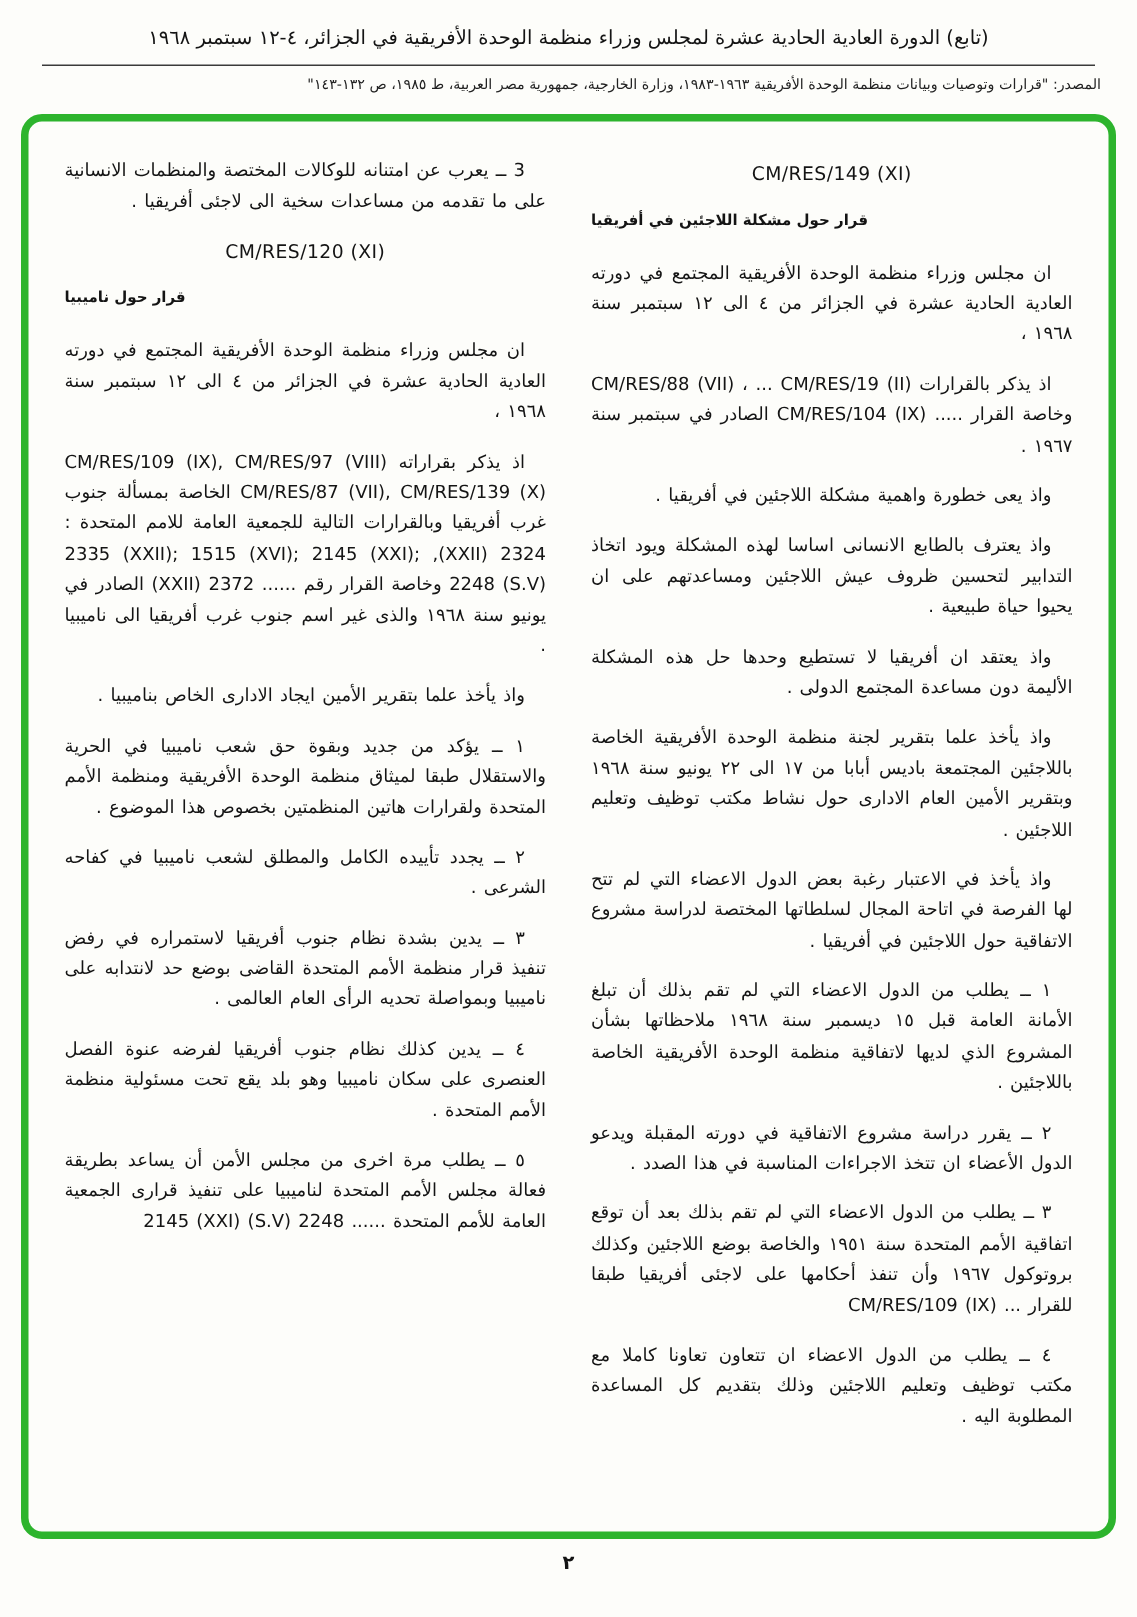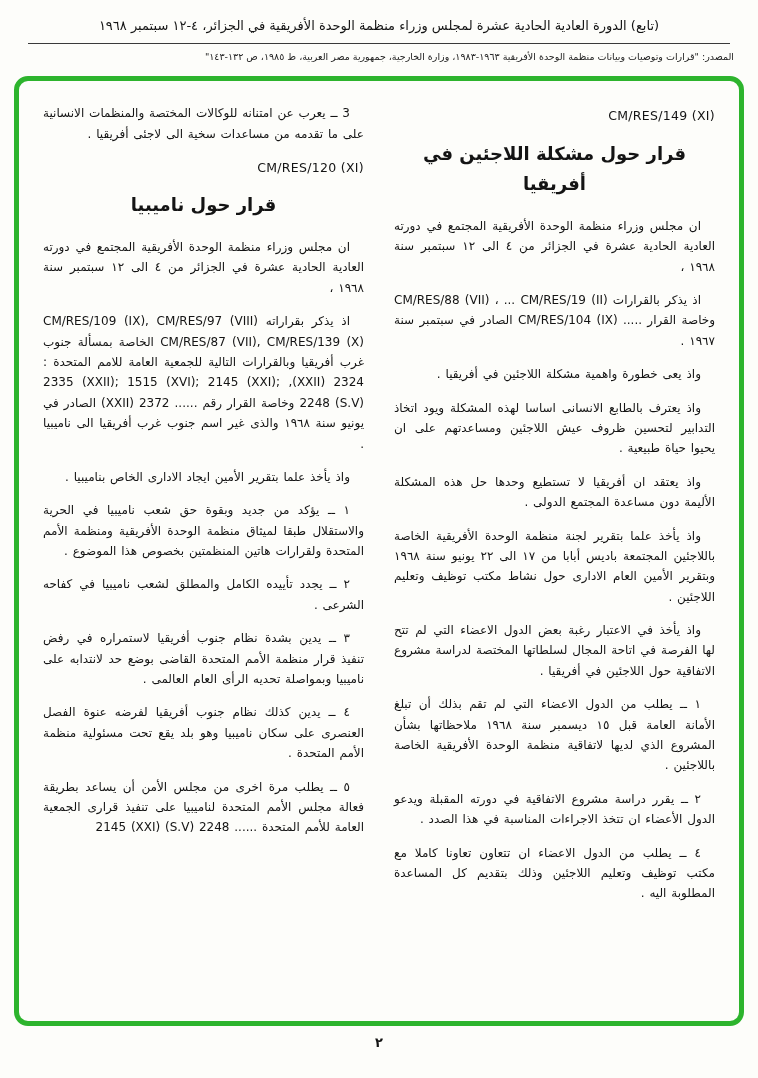--- a/index.html
+++ b/index.html
@@ -50,30 +50,30 @@
     height: 100%;
   }
   .col {
     flex: 1 1 0;
     font-size: 12px;
     line-height: 1.7;
     text-align: justify;
   }
   .code {
     direction: ltr;
-    text-align: right;
+    text-align: center;
     font-size: 12.5px;
     letter-spacing: 0.3px;
     margin: 2px 0 12px 0;
     font-family: "DejaVu Sans", sans-serif;
   }
   .res-title {
-    font-size: 18px;
+    font-size: 10px;
     font-weight: bold;
-    text-align: center;
+    text-align: left;
     margin: 2px 0 16px 0;
   }
   .para {
     margin-bottom: 13px;
     text-indent: 14px;
     word-spacing: 1px;
   }
   .page-number {
     text-align: center;
     font-size: 13px;
@@ -101,20 +101,21 @@
         <div>
             <p class="para">ان مجلس وزراء منظمة الوحدة الأفريقية المجتمع في دورته العادية الحادية عشرة في الجزائر من ٤ الى ١٢ سبتمبر سنة ١٩٦٨ ،</p>
             <p class="para">اذ يذكر بالقرارات CM/RES/88 (VII) ، ... CM/RES/19 (II) وخاصة القرار ..... CM/RES/104 (IX) الصادر في سبتمبر سنة ١٩٦٧ .</p>
             <p class="para">واذ يعى خطورة واهمية مشكلة اللاجئين في أفريقيا .</p>
             <p class="para">واذ يعترف بالطابع الانسانى اساسا لهذه المشكلة ويود اتخاذ التدابير لتحسين ظروف عيش اللاجئين ومساعدتهم على ان يحيوا حياة طبيعية .</p>
             <p class="para">واذ يعتقد ان أفريقيا لا تستطيع وحدها حل هذه المشكلة الأليمة دون مساعدة المجتمع الدولى .</p>
             <p class="para">واذ يأخذ علما بتقرير لجنة منظمة الوحدة الأفريقية الخاصة باللاجئين المجتمعة باديس أبابا من ١٧ الى ٢٢ يونيو سنة ١٩٦٨ وبتقرير الأمين العام الادارى حول نشاط مكتب توظيف وتعليم اللاجئين .</p>
             <p class="para">واذ يأخذ في الاعتبار رغبة بعض الدول الاعضاء التي لم تتح لها الفرصة في اتاحة المجال لسلطاتها المختصة لدراسة مشروع الاتفاقية حول اللاجئين في أفريقيا .</p>
             <p class="para">١ ــ يطلب من الدول الاعضاء التي لم تقم بذلك أن تبلغ الأمانة العامة قبل ١٥ ديسمبر سنة ١٩٦٨ ملاحظاتها بشأن المشروع الذي لديها لاتفاقية منظمة الوحدة الأفريقية الخاصة باللاجئين .</p>
             <p class="para">٢ ــ يقرر دراسة مشروع الاتفاقية في دورته المقبلة ويدعو الدول الأعضاء ان تتخذ الاجراءات المناسبة في هذا الصدد .</p>
+            <p class="para">٣ ــ يطلب من الدول الاعضاء التي لم تقم بذلك بعد أن توقع اتفاقية الأمم المتحدة سنة ١٩٥١ والخاصة بوضع اللاجئين وكذلك بروتوكول ١٩٦٧ وأن تنفذ أحكامها على لاجئى أفريقيا طبقا للقرار ... CM/RES/109 (IX)</p>
             <p class="para">٤ ــ يطلب من الدول الاعضاء ان تتعاون تعاونا كاملا مع مكتب توظيف وتعليم اللاجئين وذلك بتقديم كل المساعدة المطلوبة اليه .</p>
           </div>
       </div>
 
       <div class="col">
         <div>
             <p class="para">3 ــ يعرب عن امتنانه للوكالات المختصة والمنظمات الانسانية على ما تقدمه من مساعدات سخية الى لاجئى أفريقيا .</p>
           </div>
         <div class="code">CM/RES/120 (XI)</div>
         <h2 class="res-title">قرار حول ناميبيا</h2>

